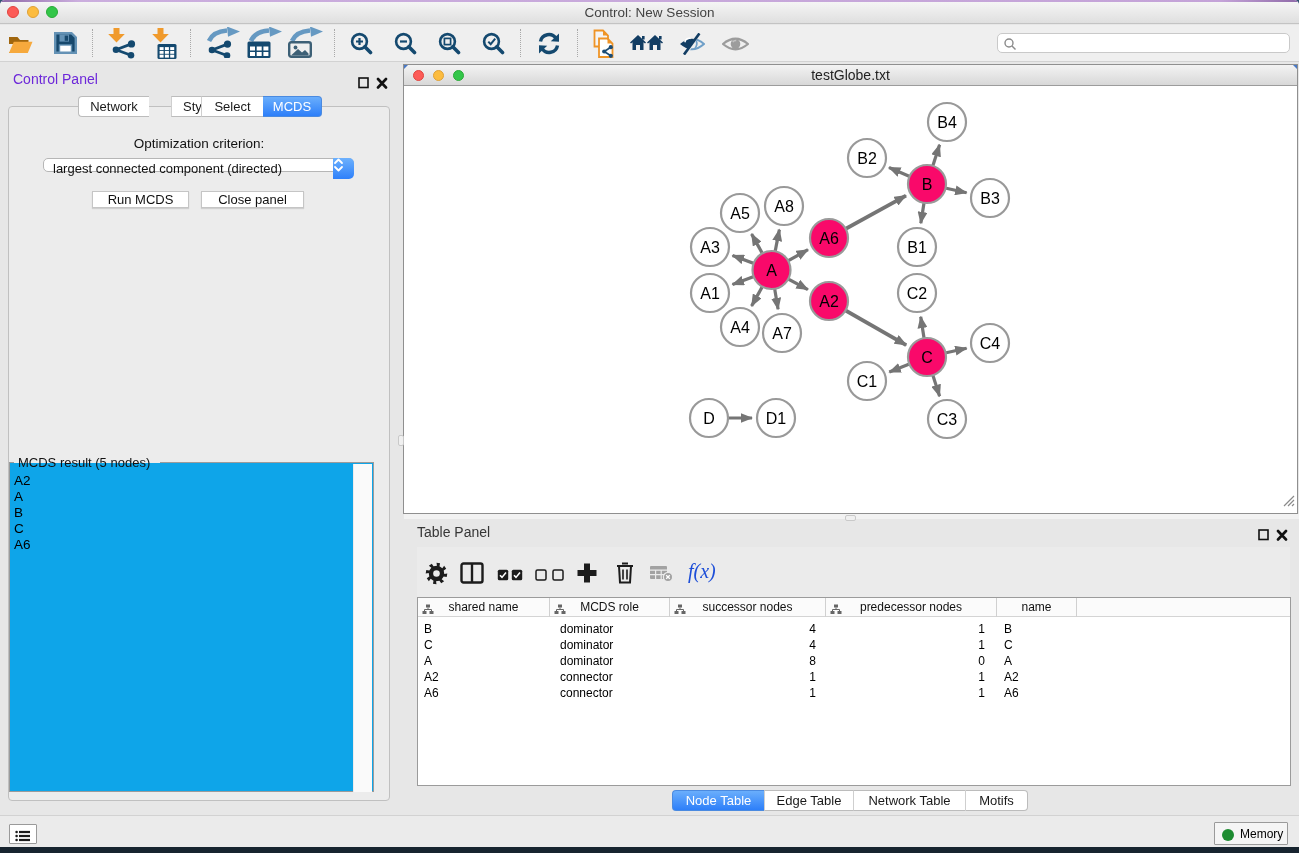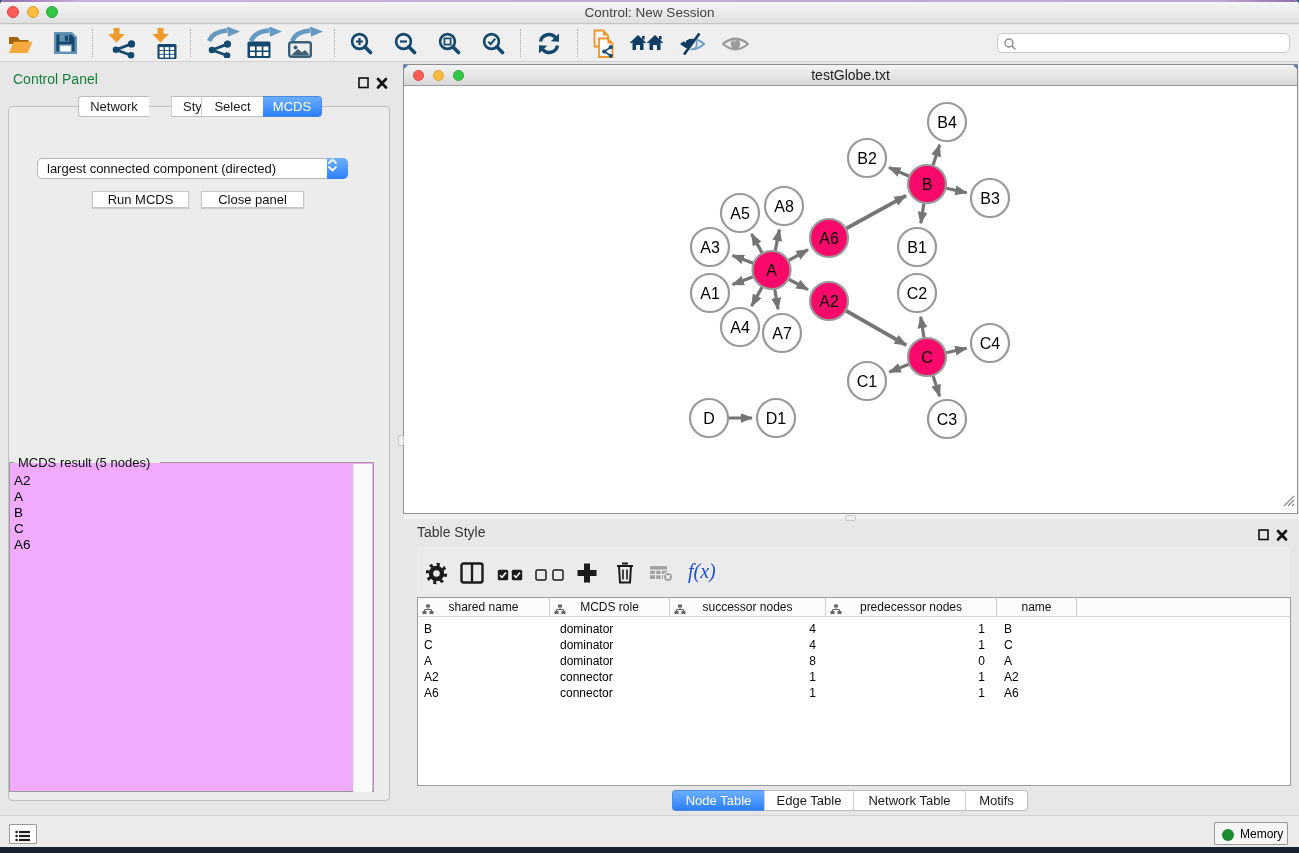--- a/index.html
+++ b/index.html
@@ -7,34 +7,34 @@
 #appwin{position:absolute;left:0;top:0;width:1299px;height:847px;background:#e7e7e7;border-radius:5px 5px 0 0;overflow:hidden;}
 #titlebar{position:absolute;left:0;top:0;width:1299px;height:24px;background:linear-gradient(#f7f7f7,#dfdfdf);border-bottom:1px solid #c3c3c3;border-radius:5px 5px 0 0;}
 #purpletop{position:absolute;left:0;top:0;width:100%;height:2px;background:linear-gradient(90deg,#8f6aa8,#cbaede 6%,#c4a3d8 94%,#8f6aa8);border-radius:5px 5px 0 0;}
 #titlebar .tl{position:absolute;top:6px;width:12px;height:12px;border-radius:50%;}
 #ttext{position:absolute;top:0;left:0;width:100%;text-align:center;font-size:13.5px;line-height:25px;color:#434343;}
 #toolbar{position:absolute;left:0;top:25px;width:1299px;height:37px;background:#efefef;border-bottom:1px solid #d2d2d2;}
 .sep{position:absolute;top:4px;height:28px;width:0;border-left:1px dotted #a9a9a9;}
 .tbi{position:absolute;top:0;}
 #main{position:absolute;left:0;top:63px;width:1299px;height:752px;background:#e7e7e7;}
 
-#cp-title{position:absolute;left:13px;top:8px;font-size:14px;color:#15803d;}
+#cp-title{position:absolute;left:13px;top:8px;font-size:14px;color:#6d28d9;}
 .winbtns{position:absolute;}
 #cpanel{position:absolute;left:8px;top:43px;width:382px;height:695px;border:1px solid #c0c0c0;border-radius:4px;background:#ececec;}
 #tabs{position:absolute;left:78px;top:33px;height:21px;}
 .tab{position:absolute;top:0;height:21px;background:#fff;border-top:1px solid #bcbcbc;border-bottom:1px solid #bcbcbc;font-size:13px;text-align:center;line-height:20px;color:#1a1a1a;}
 .tab.first{border-left:1px solid #bcbcbc;border-radius:4px 0 0 4px;}
 .tab.last{border-right:1px solid #bcbcbc;border-radius:0 4px 4px 0;}
 .tab.mid{border-left:1px solid #cfcfcf;}
 .tab.sel{background:linear-gradient(#6aaefc,#2d7ff9);color:#fff;border-color:#4a8ae0;}
 #optlabel{position:absolute;left:8px;top:73px;width:382px;text-align:center;font-size:13.5px;color:#111;}
-#dropdown{position:absolute;left:37px;top:95px;width:311px;height:21px;background:#fff;border:1px solid #b6b6b6;border-radius:5px;font-size:13px;color:#111;line-height:19px;padding-left:9px;}
+#dropdown{position:absolute;left:43px;top:95px;width:311px;height:14px;background:#fff;border:1px solid #b6b6b6;border-radius:5px;font-size:13px;color:#111;line-height:19px;padding-left:9px;}
 #ddcap{position:absolute;right:-1px;top:-1px;width:21px;height:21px;border-radius:0 5px 5px 0;background:linear-gradient(#6db1fd,#2e80fa);}
 .btn{position:absolute;height:17px;background:#fff;border:1px solid #c5c5c5;border-radius:0;box-shadow:0 1px 1px rgba(0,0,0,0.12);font-size:13px;text-align:center;color:#111;line-height:16px;}
-#fieldset{position:absolute;left:9px;top:399px;width:365px;height:330px;background:#f0abfc;border:1px solid #9b9b9b;}
+#fieldset{position:absolute;left:9px;top:399px;width:365px;height:330px;background:#0ea5e9;border:1px solid #9b9b9b;}
 #fslegend{position:absolute;left:6px;top:-8px;font-size:13px;color:#111;padding:0 2px;}
 #fslegend i{font-style:normal;position:relative;z-index:2;}
 #fsmask{position:absolute;left:4px;top:-8px;height:8px;background:#ececec;z-index:1;}
 #mcdslist{position:absolute;left:4px;top:10px;font-size:13.5px;color:#000;line-height:16px;}
 #mscroll{position:absolute;right:1px;top:1px;width:19px;height:328px;background:#fafafa;border-left:1px solid #ececec;}
 
 #gwin{position:absolute;left:403px;top:1px;width:895px;height:450px;background:#fff;border:1px solid #8f8f8f;}
 #gtitle{position:absolute;left:0;top:0;width:100%;height:21px;background:linear-gradient(#f3f3f3,#d8d8d8);border-bottom:1px solid #9c9c9c;}
 #gtitle .tl{position:absolute;top:5px;width:11px;height:11px;border-radius:50%;}
 #gttext{position:absolute;left:0;top:0;width:100%;text-align:center;font-size:14px;line-height:21px;color:#222;}
@@ -239,20 +239,21 @@
           <rect x="1" y="1" width="9" height="9.5" fill="none" stroke="#111" stroke-width="1.6"></rect>
           <path d="M20 2 L28 10.5 M28 2 L20 10.5" stroke="#111" stroke-width="2.6" stroke-linecap="round"></path>
         </svg></div>
     <div id="cpanel"></div>
     <div id="tabs">
         <div class="tab first" style="left:0px;width:71px;">Network</div>
         <div class="tab mid" style="left:71px;width:52px;margin-left:22px;">Style</div>
         <div class="tab mid" style="left:123px;width:62px;">Select</div>
         <div class="tab last sel" style="left:185px;width:59px;">MCDS</div>
       </div>
+    <div id="optlabel">Optimization criterion:</div>
     <div id="dropdown">largest connected component (directed)<div id="ddcap"><svg width="11" height="14" viewBox="0 0 11 14" style="">
             <path d="M2 5 L5.5 1.5 L9 5 M2 9 L5.5 12.5 L9 9" stroke="#fff" stroke-width="1.8" fill="none" stroke-linejoin="round" stroke-linecap="round"></path>
           </svg></div></div>
     <div class="btn" style="left:92px;top:128px;width:97px;">Run MCDS</div>
     <div class="btn" style="left:201px;top:128px;width:103px;">Close panel</div>
     <div id="fieldset">
       <div id="fsmask" style="width:146px;"></div>
       <div id="fslegend"><i>MCDS result (5 nodes)</i></div>
       <div id="mcdslist">
           <div>A2</div>
@@ -342,21 +343,21 @@
 <text x="543" y="332" text-anchor="middle" dominant-baseline="central" font-family="Liberation Sans, sans-serif" font-size="16" fill="#000">C3</text>
 <text x="586" y="256" text-anchor="middle" dominant-baseline="central" font-family="Liberation Sans, sans-serif" font-size="16" fill="#000">C4</text>
 <text x="305" y="331" text-anchor="middle" dominant-baseline="central" font-family="Liberation Sans, sans-serif" font-size="16" fill="#000">D</text>
 <text x="372" y="331" text-anchor="middle" dominant-baseline="central" font-family="Liberation Sans, sans-serif" font-size="16" fill="#000">D1</text>
 </svg>
         <div style="position:absolute;right:2px;bottom:2px;"><svg width="14" height="14" viewBox="0 0 14 14" style="">
               <path d="M13 3 L3 13 M13 7 L7 13 M13 11 L11 13" stroke="#8a8a8a" stroke-width="1.2"></path>
             </svg></div>
       </div>
     </div>
-    <div id="tp-title">Table Style</div>
+    <div id="tp-title">Table Panel</div>
     <div class="winbtns" style="left:1258px;top:464px;"><svg width="30" height="12" viewBox="0 0 30 12">
           <rect x="1" y="1" width="9" height="9.5" fill="none" stroke="#111" stroke-width="1.6"></rect>
           <path d="M20 2 L28 10.5 M28 2 L20 10.5" stroke="#111" stroke-width="2.6" stroke-linecap="round"></path>
         </svg></div>
     <div id="tptools">
         <div style="position:absolute;left:8px;top:15px;"><svg width="23" height="23" viewBox="0 0 23 23" style="">
             <path d="M11.50,0.70 L15.04,1.30 L14.48,4.29 L17.33,6.32 L19.14,3.86 L21.22,6.79 L18.71,8.52 L19.29,11.96 L22.30,11.50 L21.70,15.04 L18.71,14.48 L16.68,17.33 L19.14,19.14 L16.21,21.22 L14.48,18.71 L11.04,19.29 L11.50,22.30 L7.96,21.70 L8.52,18.71 L5.67,16.68 L3.86,19.14 L1.78,16.21 L4.29,14.48 L3.71,11.04 L0.70,11.50 L1.30,7.96 L4.29,8.52 L6.32,5.67 L3.86,3.86 L6.79,1.78 L8.52,4.29 L11.96,3.71 Z" fill="#1c1c1c" fill-rule="evenodd"></path>
             <circle cx="11.5" cy="11.5" r="3.3" fill="#ebebeb"></circle>
           </svg></div>
         <div style="position:absolute;left:43px;top:15px;"><svg width="24" height="22" viewBox="0 0 24 22" style="">

